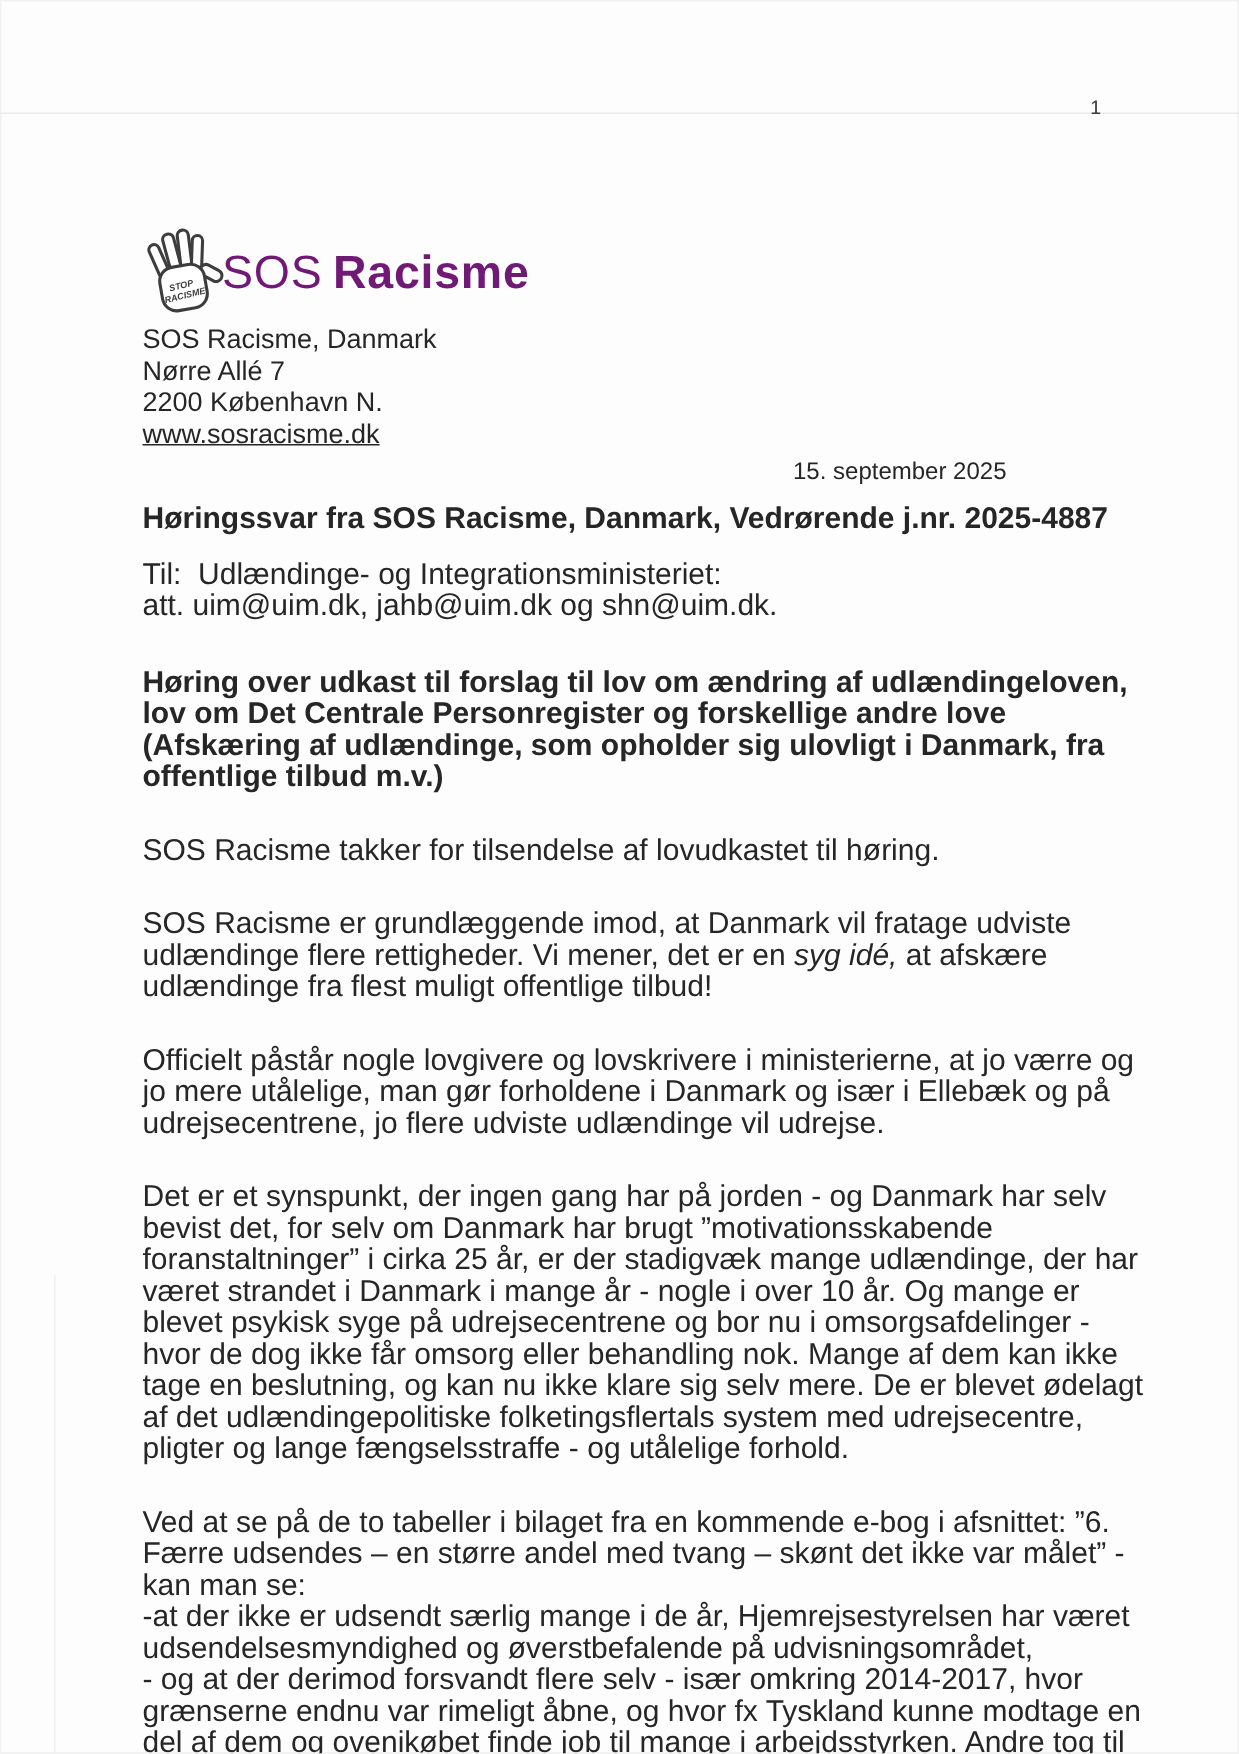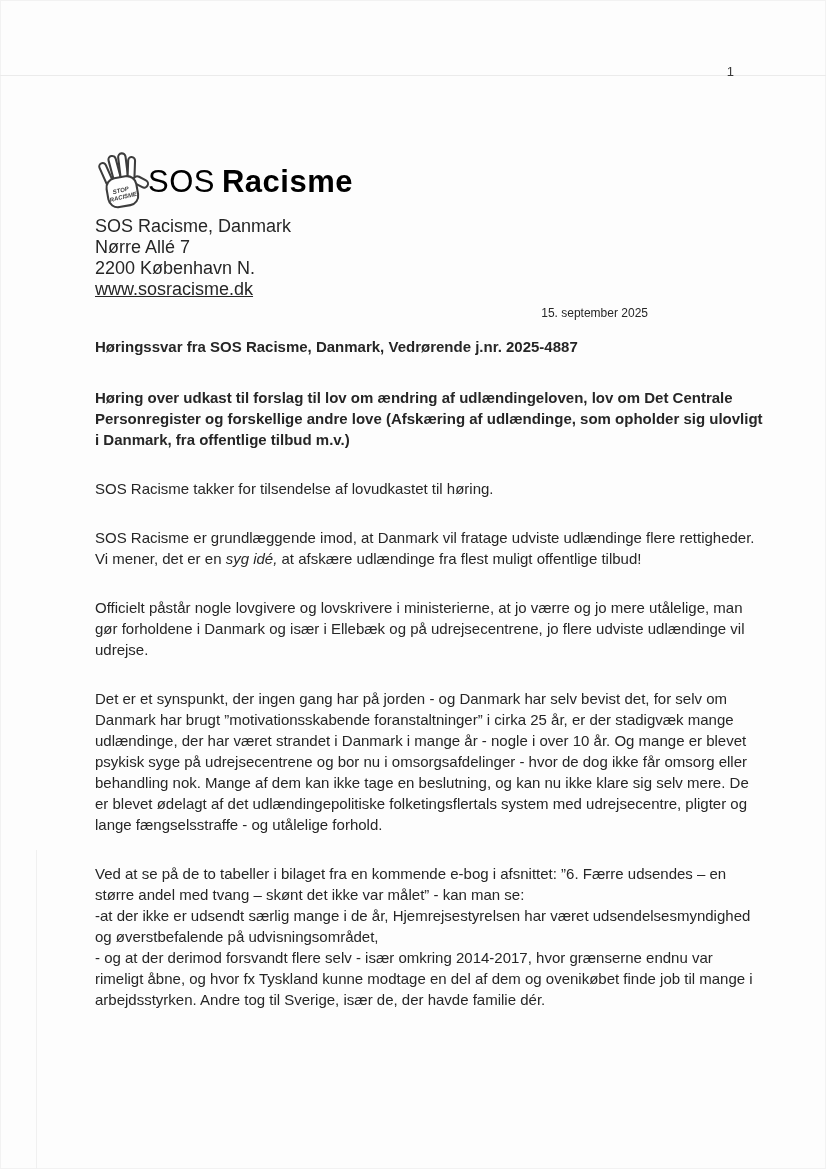--- a/index.html
+++ b/index.html
@@ -24,45 +24,45 @@
     left: 36px; top: 850px; width: 1px; height: 319px;
     background: #f0f0f0;
   }
   .page-number {
     position: absolute;
     top: 64px; right: 92px;
     font-size: 13px; color: #3a3a3a;
   }
   .date-line {
     position: absolute;
-    top: 306px; right: 178px;
-    font-size: 12px; color: #262626;
+    top: 306px; right: 155px;
+    font-size: 16px; color: #262626;
   }
   .content {
     padding: 152px 63px 0 95px;
   }
   .logo-row {
     display: flex;
     align-items: center;
     height: 60px;
   }
   .hand-icon { flex: 0 0 auto; margin-right: -3px; }
   .brand {
     font-size: 31px;
-    color: #000000;
+    color: #701a75;
     letter-spacing: 0.5px;
     white-space: nowrap;
   }
   .brand .sos { font-weight: 500; }
   .brand .racisme { font-weight: 700; margin-left: 7px; }
   .address { margin-top: 4px; font-size: 18px; line-height: 21px; }
   .address .line { white-space: pre-wrap; }
   .address .u { text-decoration: underline; }
   .para, .subject, .recipient, .legal-heading {
-    font-size: 15px;
+    font-size: 20px;
     line-height: 21px;
     white-space: pre-wrap;
   }
   .subject { margin-top: 36px; font-weight: 700; }
   .recipient { margin-top: 16px; }
   .legal-heading { margin-top: 30px; font-weight: 700; }
   .para { margin-top: 28px; }
   .em { font-style: italic; }
 </style>
 </head>
@@ -101,20 +101,22 @@
 
     <div class="address">
       <div class="line">SOS Racisme, Danmark</div>
       <div class="line">Nørre Allé 7</div>
       <div class="line">2200 København N.</div>
       <div class="line u">www.sosracisme.dk</div>
     </div>
 
     <div class="subject">Høringssvar fra SOS Racisme, Danmark, Vedrørende j.nr. 2025-4887</div>
 
+    <div class="recipient">Til:  Udlændinge- og Integrationsministeriet:
+att. uim@uim.dk, jahb@uim.dk og shn@uim.dk.</div>
 
     <div class="legal-heading">Høring over udkast til forslag til lov om ændring af udlændingeloven, lov om Det Centrale Personregister og forskellige andre love (Afskæring af udlændinge, som opholder sig ulovligt i Danmark, fra offentlige tilbud m.v.)</div>
 
     <div class="para">SOS Racisme takker for tilsendelse af lovudkastet til høring.</div>
 
     <div class="para"><span>SOS Racisme er grundlæggende imod, at Danmark vil fratage udviste udlændinge flere rettigheder. Vi mener, det er en </span><span class="em">syg idé,</span><span> at afskære udlændinge fra flest muligt offentlige tilbud!</span></div>
 
     <div class="para">Officielt påstår nogle lovgivere og lovskrivere i ministerierne, at jo værre og jo mere utålelige, man gør forholdene i Danmark og især i Ellebæk og på udrejsecentrene, jo flere udviste udlændinge vil udrejse.</div>
 
     <div class="para">Det er et synspunkt, der ingen gang har på jorden - og Danmark har selv bevist det, for selv om Danmark har brugt ”motivationsskabende foranstaltninger” i cirka 25 år, er der stadigvæk mange udlændinge, der har været strandet i Danmark i mange år - nogle i over 10 år. Og mange er blevet psykisk syge på udrejsecentrene og bor nu i omsorgsafdelinger - hvor de dog ikke får omsorg eller behandling nok. Mange af dem kan ikke tage en beslutning, og kan nu ikke klare sig selv mere. De er blevet ødelagt af det udlændingepolitiske folketingsflertals system med udrejsecentre, pligter og lange fængselsstraffe - og utålelige forhold.</div>

